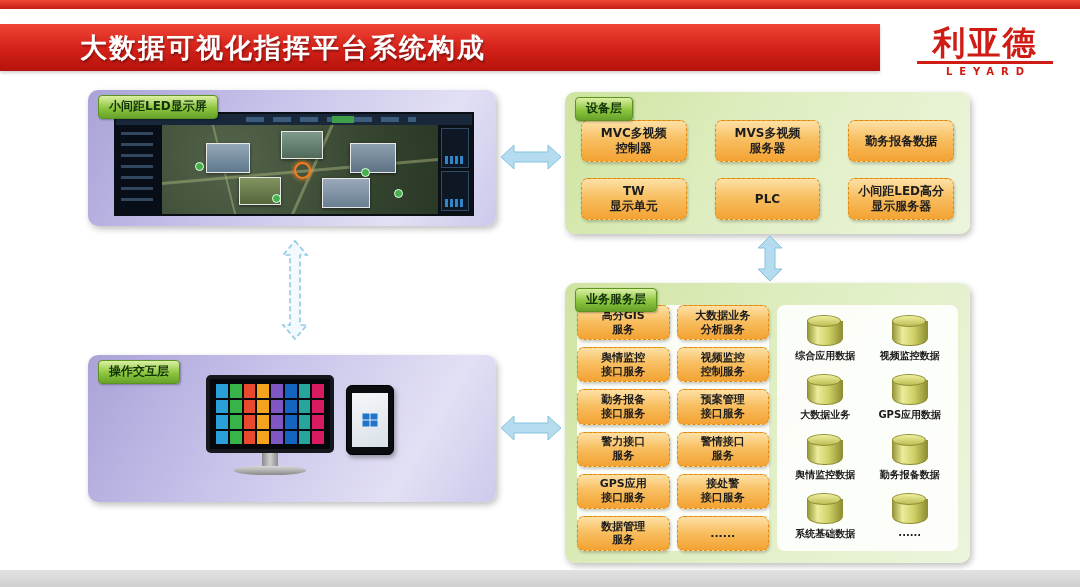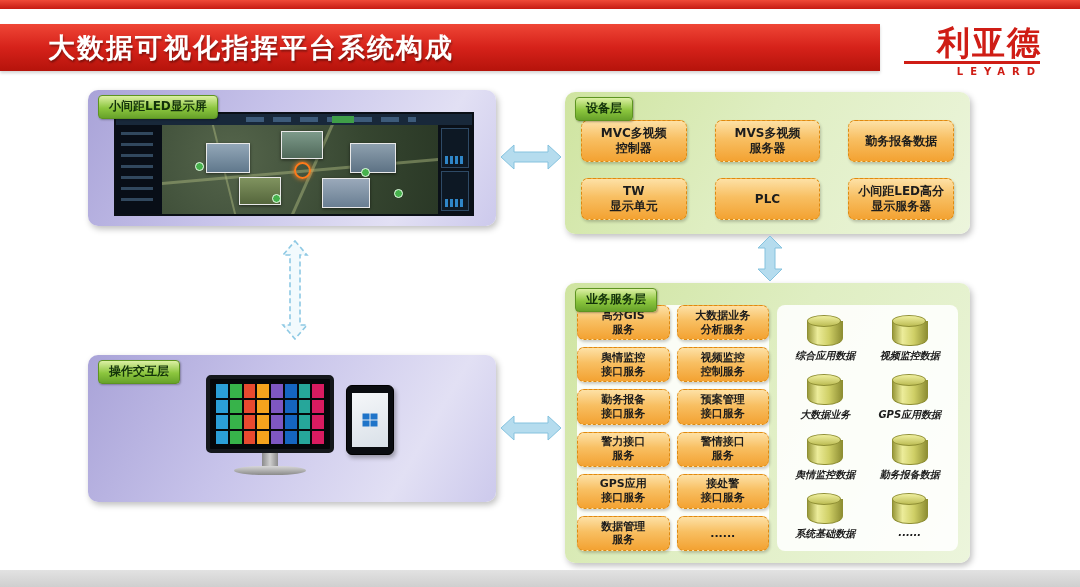--- a/index.html
+++ b/index.html
@@ -6,25 +6,25 @@
   .stage {
     position:relative; width:1080px; height:587px; background:#ffffff; overflow:hidden;
     font-family:"DejaVu Sans","Liberation Sans",sans-serif;
   }
 
   
   .top-strip { position:absolute; left:0; top:0; right:0; height:9px;
     background:linear-gradient(180deg,#f04a38,#c61b12); }
   .banner { position:absolute; left:0; top:24px; width:880px; height:47px;
     background:linear-gradient(180deg,#ef4636 0%,#d6221a 50%,#b5130b 100%);
-    display:flex; align-items:center; padding-left:48px; box-sizing:border-box;
+    display:flex; align-items:center; padding-left:80px; box-sizing:border-box;
     box-shadow:0 2px 3px rgba(0,0,0,.18); }
   .banner-title { color:#fff; font-size:27px; font-weight:bold; letter-spacing:2px;
     text-shadow:1px 2px 2px rgba(0,0,0,.35); white-space:nowrap; }
-  .logo { position:absolute; top:26px; right:38px; width:140px; text-align:right; color:#cf1d15; }
+  .logo { position:absolute; top:26px; right:25px; width:140px; text-align:center; color:#cf1d15; }
   .logo-cn { font-size:33px; font-weight:bold; letter-spacing:2px; line-height:1.0; }
   .logo-bar { height:3px; background:#cf1d15; margin:2px 2px 2px; }
   .logo-en { font-size:10px; font-weight:bold; letter-spacing:7px; text-indent:7px; }
 
   
   .panel { position:absolute; border-radius:10px; box-shadow:2px 3px 6px rgba(0,0,0,.25); }
   .purple { background:linear-gradient(120deg,#a9a3d8 0%,#c7c3ea 40%,#e2e0f4 78%,#ccc9ec 100%); }
   .green  { background:linear-gradient(120deg,#cfe4a0 0%,#dfeec2 45%,#ecf5dc 100%); }
   .tag { position:absolute; top:5px; left:10px; padding:2px 10px 3px; font-size:12px; font-weight:bold;
     color:#12320a; background:linear-gradient(180deg,#dcf0a4 0%,#8cc63e 55%,#67a22a 100%);
@@ -77,21 +77,21 @@
     display:grid; grid-template-columns:repeat(3,1fr); grid-auto-rows:1fr; gap:16px 28px; }
   .device-grid .obox { font-size:12px; }
 
   
   .white-box { position:absolute; background:rgba(255,255,255,.88); border-radius:8px; box-sizing:border-box; }
   .services-box { left:12px; top:22px; width:192px; bottom:12px; padding:0;
     display:grid; grid-template-columns:1fr 1fr; grid-auto-rows:1fr; gap:7px; }
   .services-box .obox { font-size:11px; }
   .db-box { left:212px; top:22px; right:12px; bottom:12px; padding:10px 6px;
     display:grid; grid-template-columns:1fr 1fr; justify-items:center; align-content:space-between; row-gap:4px; }
-  .db { display:flex; flex-direction:column; align-items:center; gap:3px;font-style:italic; }
+  .db { display:flex; flex-direction:column; align-items:center; gap:3px; }
   .cyl { width:34px; height:24px; position:relative; margin-top:6px;
     background:linear-gradient(90deg,#9a9a3c,#ecec9a 28%,#cfcf66 62%,#8f8f34);
     border-left:1px solid #8f8f34; border-right:1px solid #8f8f34; border-bottom:1px solid #8f8f34;
     border-radius:0 0 17px 17px / 0 0 8px 8px; }
   .cyl::before { content:""; position:absolute; top:-6px; left:-1px; width:34px; height:12px;
     background:linear-gradient(180deg,#efef9f,#bdbd55); border:1px solid #8f8f34; border-radius:50%; box-sizing:border-box; }
   .db-label { font-size:10px; font-weight:bold; color:#1c1c1c; white-space:nowrap; }
 
   
   .monitor { position:absolute; left:118px; top:20px; width:128px; }

